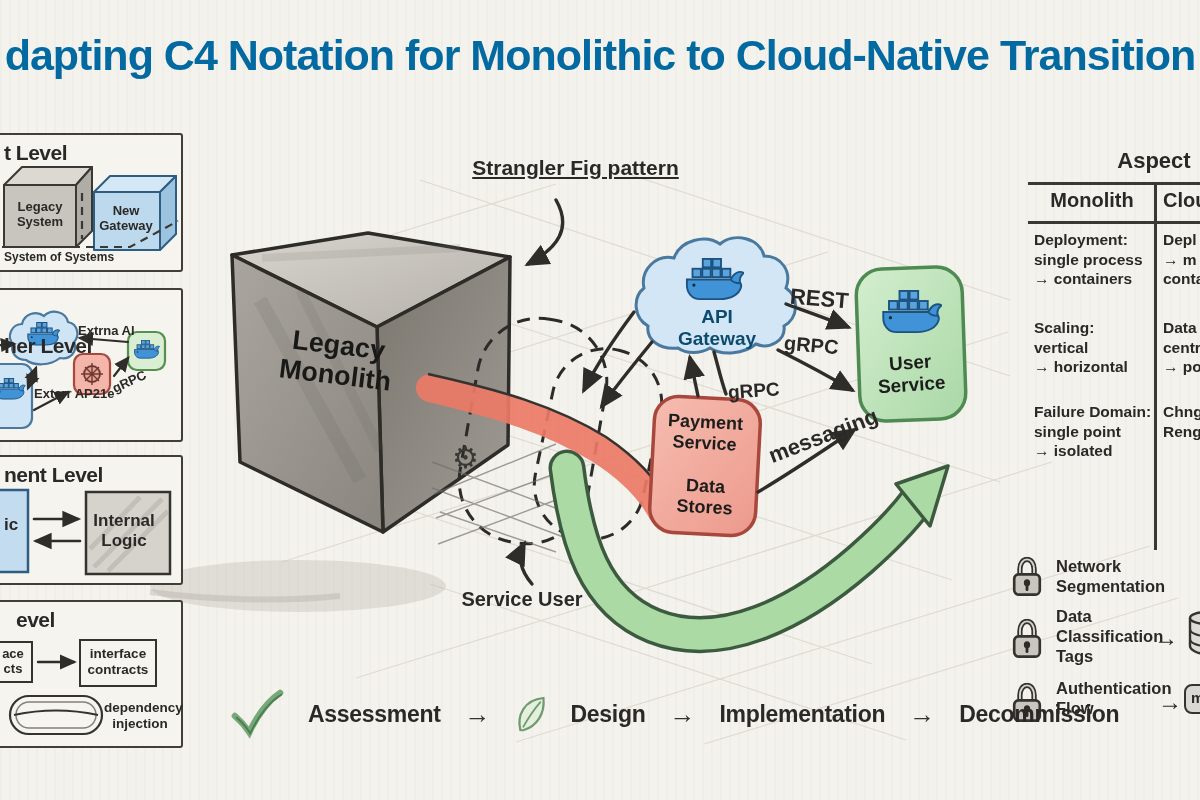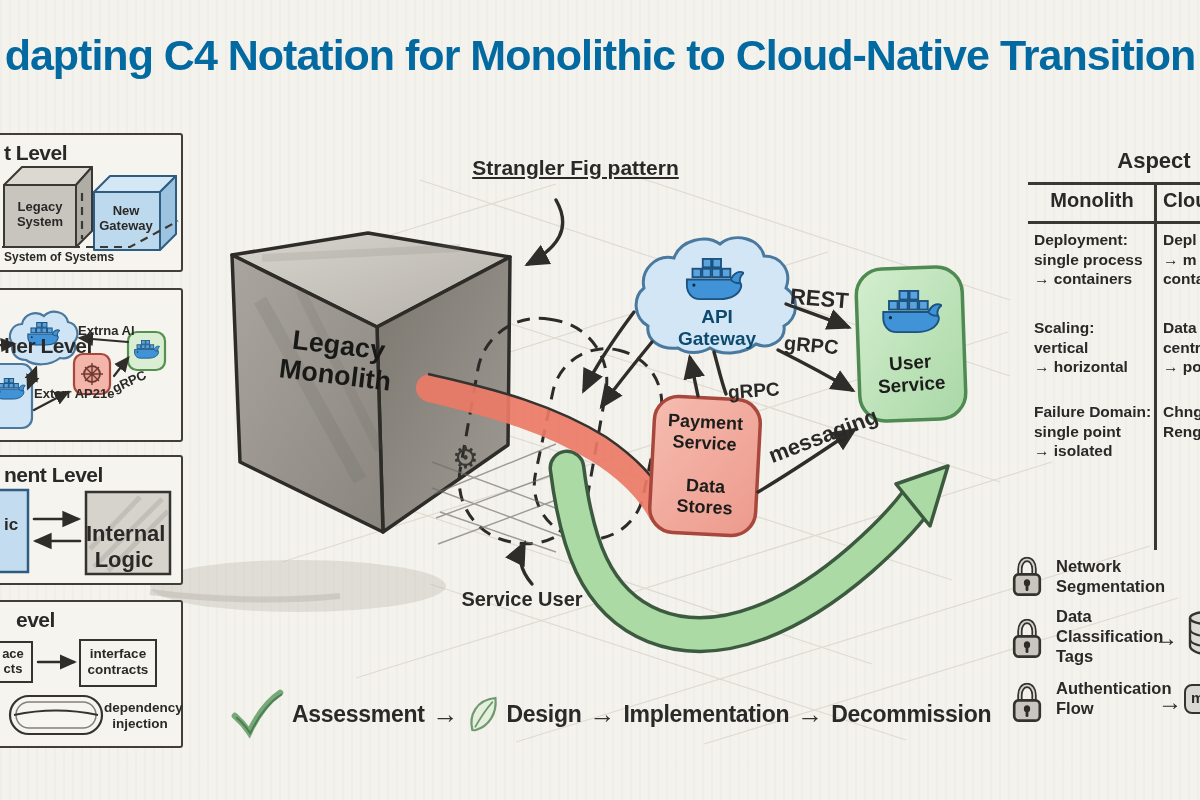--- a/index.html
+++ b/index.html
@@ -16,21 +16,21 @@
   .layer{position:absolute;inset:0;z-index:2;pointer-events:none;}
   .panel{position:absolute;left:-20px;width:203px;border:2.5px solid #413e3a;border-radius:3px;
     background:#f5f4ee;box-sizing:border-box;z-index:3;}
   .panel svg{position:absolute;left:0;top:0;}
   .panel .lbl{z-index:2;}
   .ptitle{font-size:21px;letter-spacing:-.5px;}
   .rule{position:absolute;background:#3a3833;z-index:2;}
   .secrow{position:absolute;z-index:2;}
   .mbox{position:absolute;width:34px;height:30px;border:2.5px solid #35332f;border-radius:8px;
     background:#dad8d3;box-sizing:border-box;z-index:2;}
-  .flow{position:absolute;left:230px;top:688px;display:flex;align-items:center;gap:8px;z-index:2;}
+  .flow{position:absolute;left:230px;top:688px;display:flex;align-items:center;gap:24px;z-index:2;}
   .flow .word{font-weight:bold;font-size:23px;color:#2a2927;letter-spacing:-.3px;white-space:nowrap;}
   .flow .arr{font-weight:bold;font-size:26px;color:#35332f;}
   h1{margin:0;}
 </style>
 </head>
 <body>
 
 <div class="stage">
 
   <svg width="0" height="0" style="position:absolute" aria-hidden="true">
@@ -263,21 +263,21 @@
           <path d="M126,114 L186,54"></path>
           <path d="M108,92 L158,40"></path>
       </g>
       <g fill="none" stroke="#2f2d2a" stroke-width="2.6" stroke-linecap="round">
         <path d="M52,62 L96,62" marker-end="url(#ah)"></path>
         <path d="M98,84 L54,84" marker-end="url(#ah)"></path>
       </g>
     </svg>
     <span class="lbl ptitle" style="left:22px;top:6px;">nent Level</span>
     <span class="lbl" style="left:22px;top:58px;font-size:17px;">ic</span>
-    <span class="lbl ctr" style="left:104px;top:64px;width:76px;font-size:22px;">Internal
+    <span class="lbl ctr" style="left:104px;top:54px;width:76px;font-size:17px;">Internal
 Logic</span>
   </div>
 
   <div class="panel" style="top:600px;height:148px;">
     <svg width="198" height="143" viewBox="0 0 198 143">
       <rect x="-8" y="40" width="58" height="40" fill="none" stroke="#35332f" stroke-width="2"></rect>
       <rect x="98" y="38" width="76" height="46" fill="none" stroke="#35332f" stroke-width="2"></rect>
       <path d="M56,60 L92,60" fill="none" stroke="#2f2d2a" stroke-width="2.4" stroke-linecap="round" marker-end="url(#ah)"></path>
       <g fill="#f7f5f0" stroke="#35332f">
         <rect x="28" y="94" width="92" height="38" rx="19" stroke-width="2.2"></rect>

